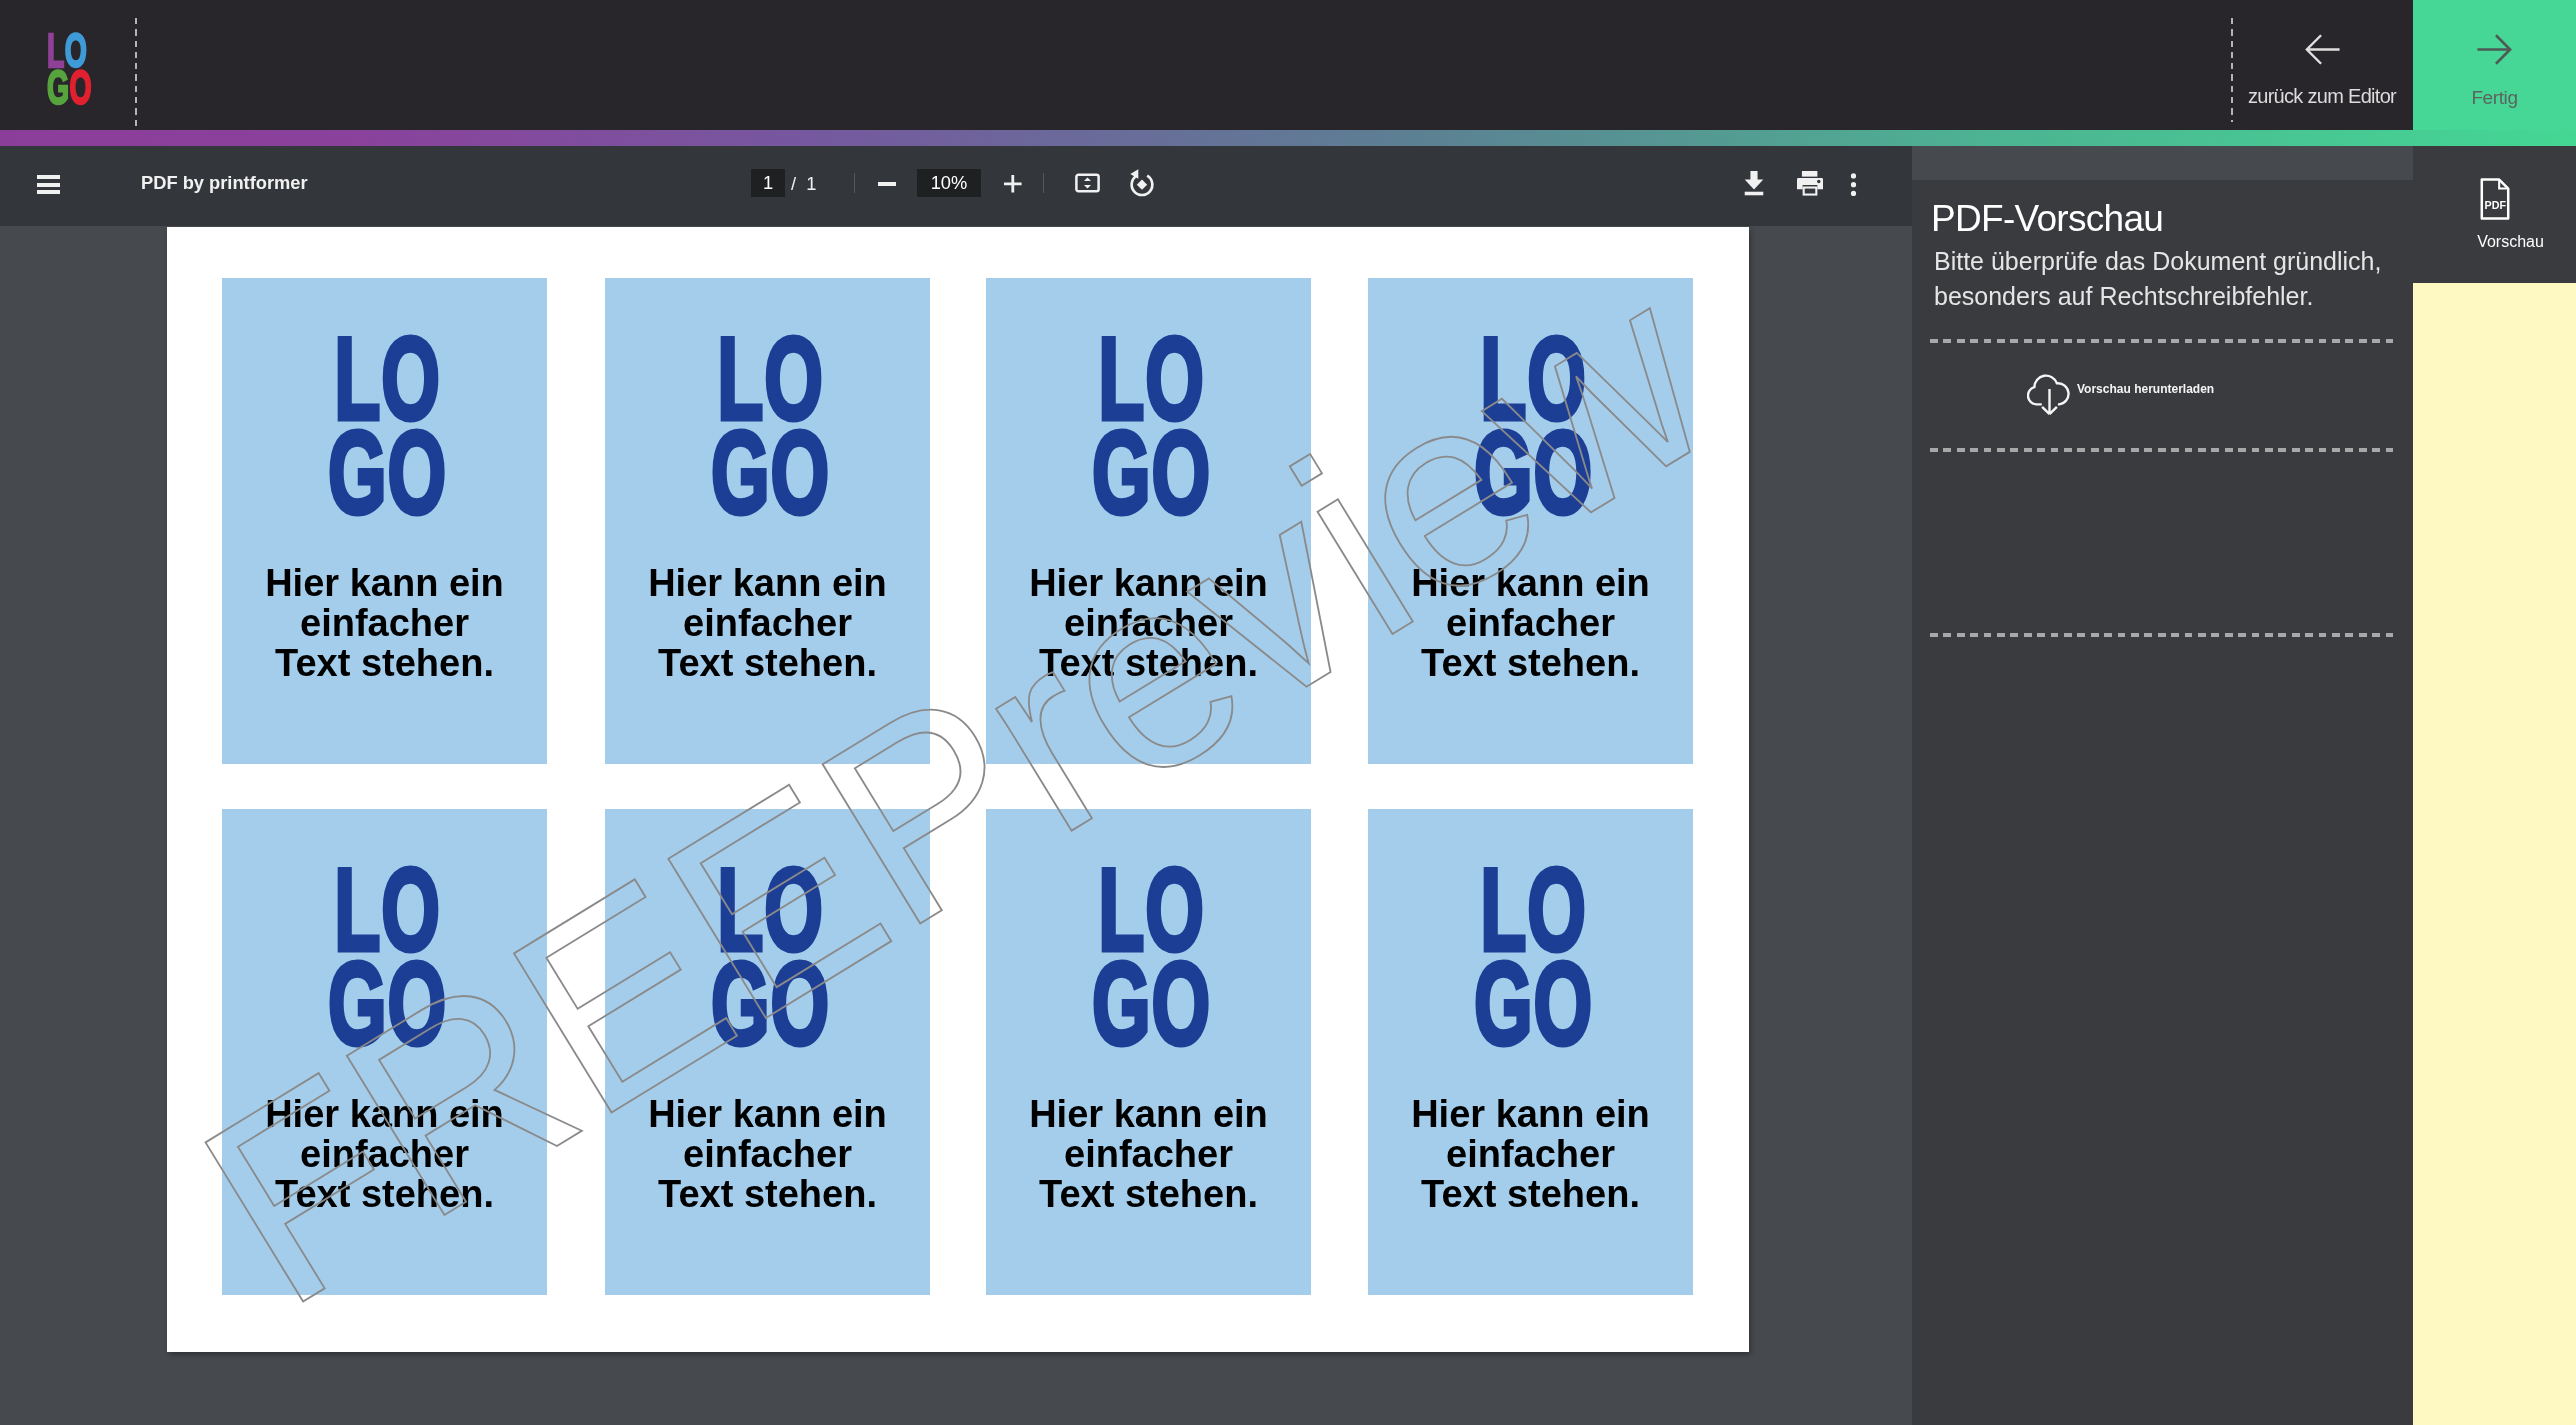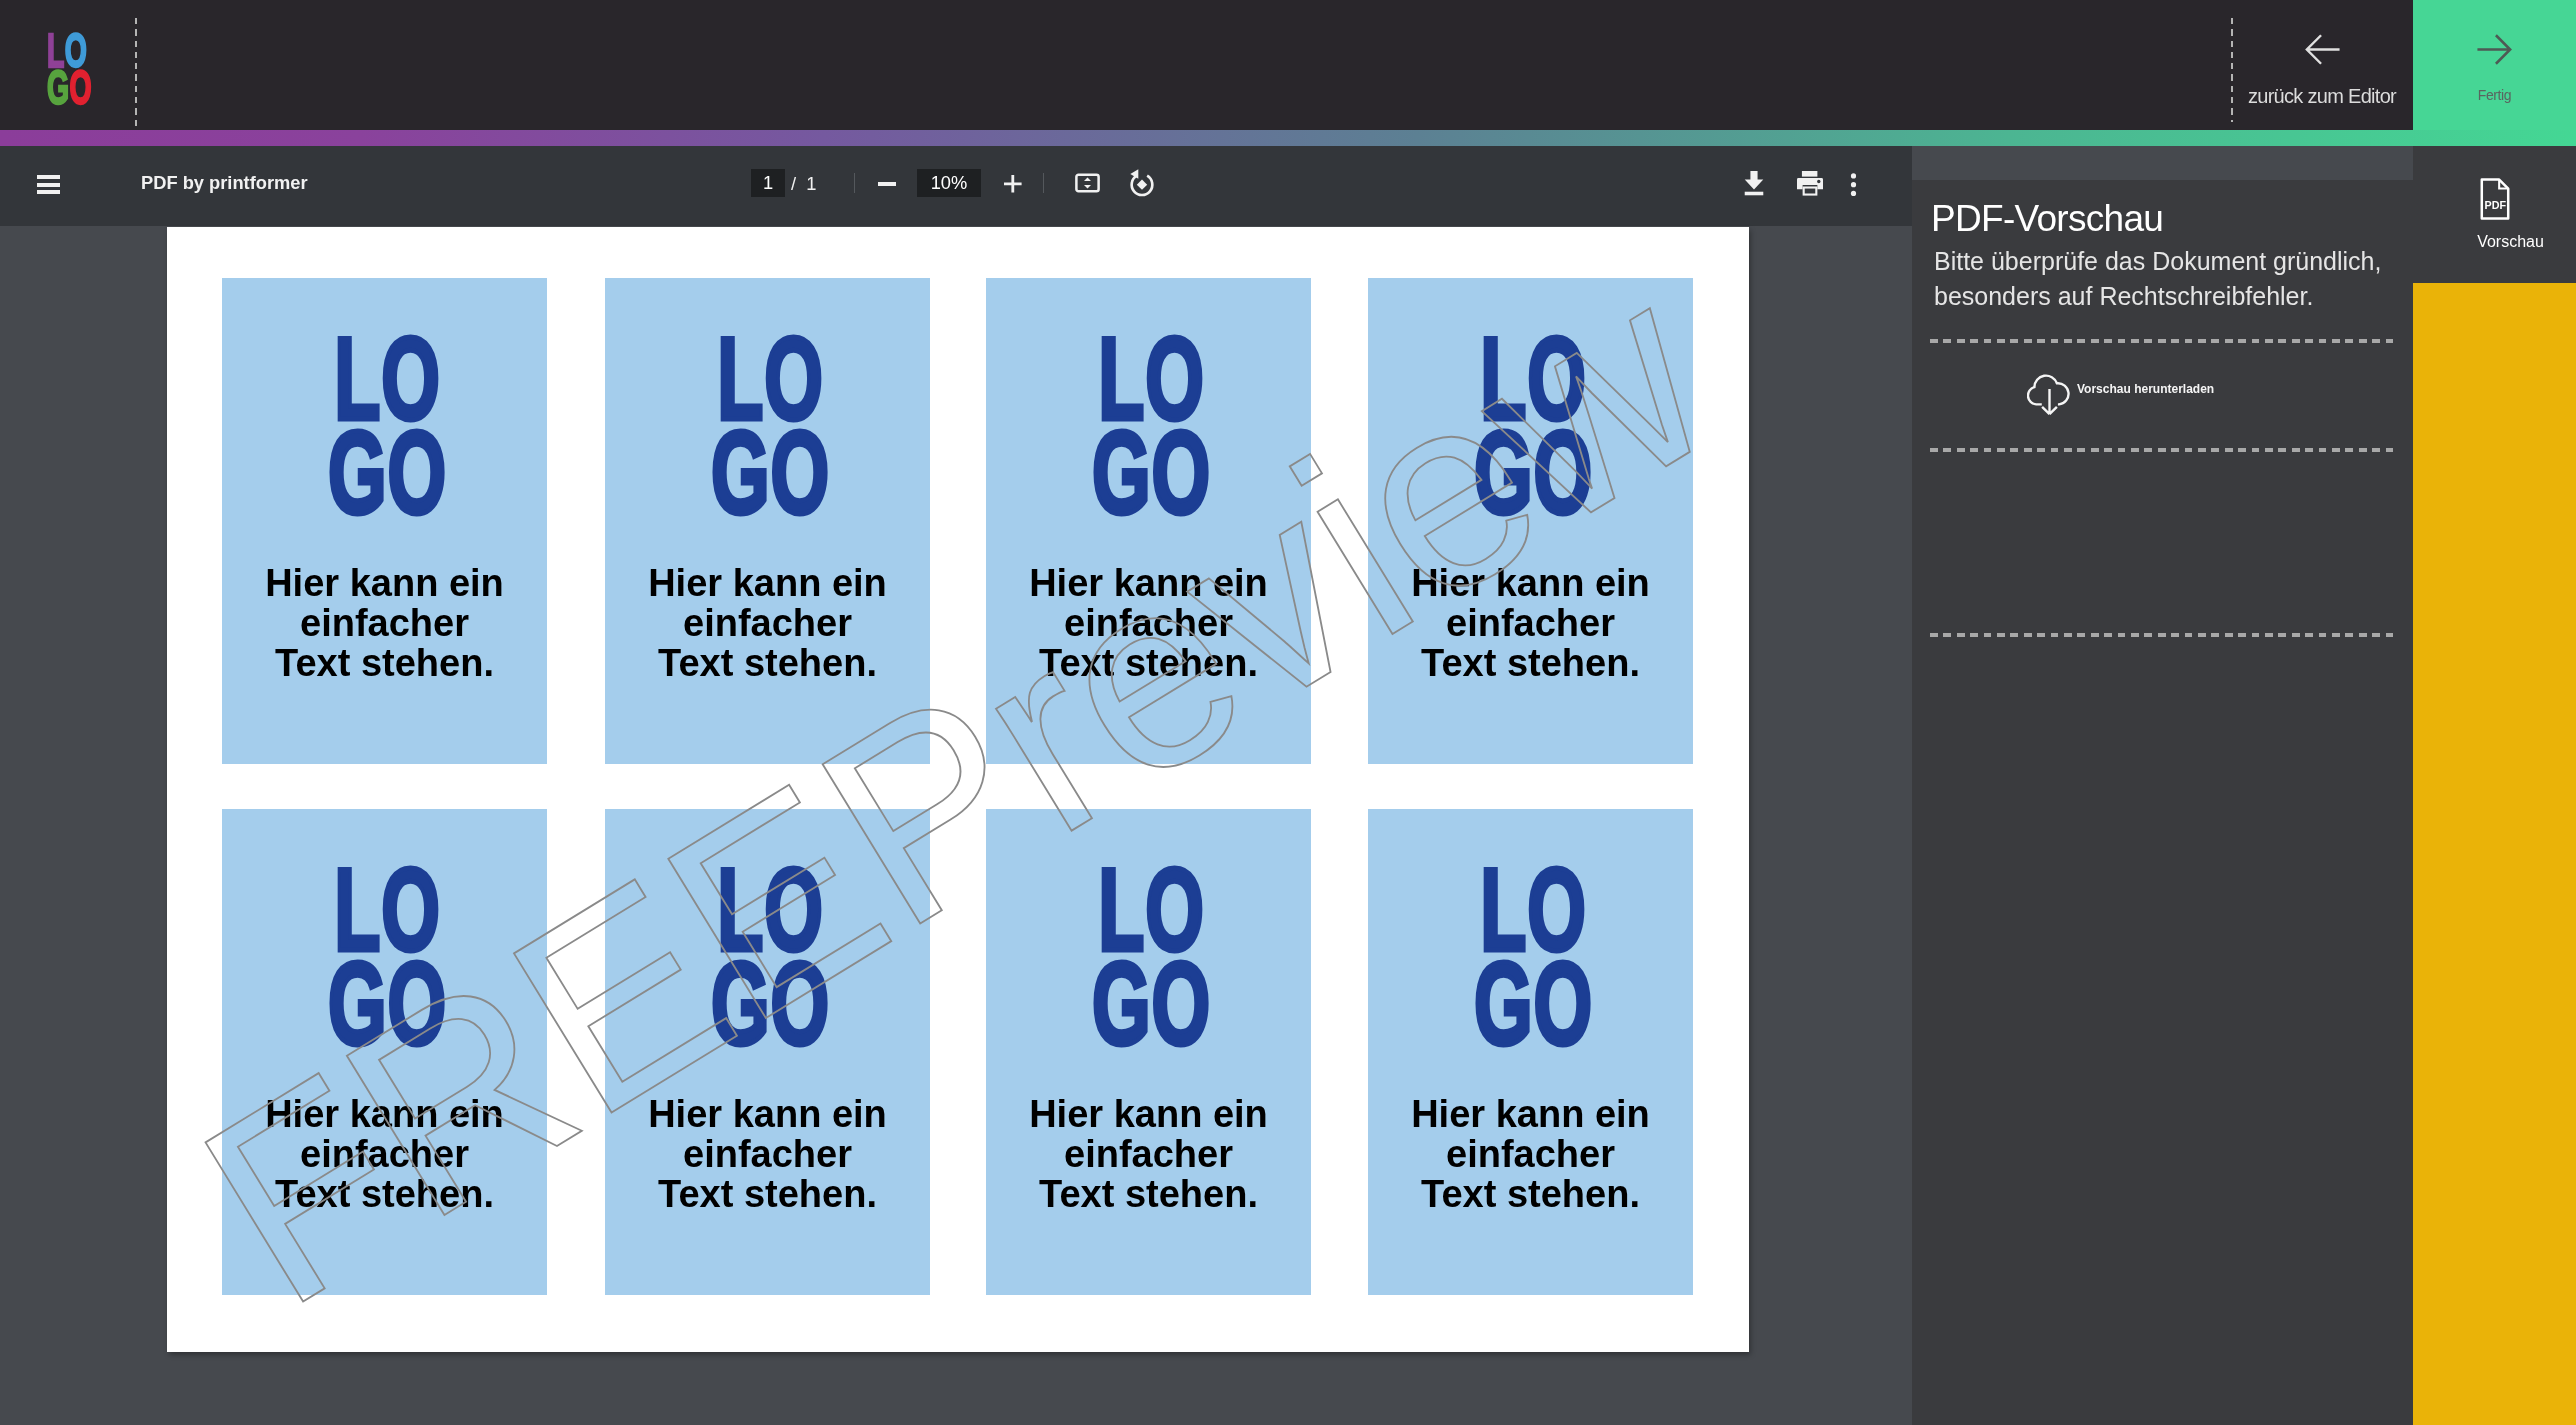--- a/index.html
+++ b/index.html
@@ -17,21 +17,21 @@
     -webkit-text-stroke:2.5px currentColor; }
   #logo .r1 { color:#8f4197; }
   #logo .r1 b { color:#3f9bd8; -webkit-text-stroke:2.5px #3f9bd8; }
   #logo .r2 { color:#57a33e; }
   #logo .r2 b { color:#e12130; -webkit-text-stroke:2.5px #e12130; }
   #hbtn-back { left:2231px; top:0; width:182px; height:130px; color:#dcdcdc;
     font-size:20px; letter-spacing:-0.7px; text-align:center; }
   #hbtn-back svg { position:absolute; left:73px; top:31px; }
   #hbtn-back .lbl { position:absolute; left:0; top:85px; width:100%; }
   #fertig { left:2413px; top:0; width:163px; height:130px; background:#46d695;
-    color:#5a6560; font-size:14px; letter-spacing:-0.4px; text-align:center; }
+    color:#5a6560; font-size:19px; letter-spacing:-0.4px; text-align:center; }
   #fertig svg { position:absolute; left:63px; top:31px; }
   #fertig .lbl { position:absolute; left:0; top:87px; width:100%; }
 
   
   #toolbar { left:0; top:146px; width:1912px; height:80px; background:#33363a; color:#f1f1f1; }
   #hamb div { position:absolute; left:37px; width:22.6px; height:4.2px; background:#f1f1f1; }
   #tb-title { position:absolute; left:97px; top:172px; font-size:18.3px; font-weight:bold; color:#f1f1f1;margin-left:44px; }
   .tb-box { position:absolute; top:169px; height:28px; background:#1e2022; color:#fff;
     font-size:18.3px; text-align:center; line-height:28px; }
   .tb-sep { position:absolute; top:173px; width:1.4px; height:20px; background:#54585c; }
@@ -59,21 +59,21 @@
   #dl-row { position:absolute; left:0; top:192px; width:501px; height:49px; color:#f5f5f5; }
   #dl-row svg { position:absolute; left:115px; top:0; }
   #dl-row .lbl { position:absolute; left:165px; top:10px; font-size:12px; font-weight:bold; }
   #redbox { position:absolute; left:19px; top:293px; width:467px; height:134px; background:#c63840;
     color:#f4eeee; font-size:27px; line-height:33px; white-space:nowrap; }
   #redbox .cb { position:absolute; left:27.5px; top:14px; width:18.3px; height:18.3px; background:#fff;
     border:1.4px solid #555; border-radius:3.5px; }
   #redbox .txt { position:absolute; left:63px; top:8.5px; }
 
   
-  #rstrip { left:2413px; top:146px; width:163px; height:1280px; background:#eab308; }
+  #rstrip { left:2413px; top:146px; width:163px; height:1280px; background:#fef9c3; }
   #tab { position:absolute; left:0; top:0; width:163px; height:137px; background:#3a3b3e;
     color:#fff; text-align:center; }
   #tab svg { position:absolute; left:66px; top:32px; }
   #tab .lbl { position:absolute; left:16px; top:87px; width:100%; font-size:16px; }
 </style>
 </head>
 <body>
   <div id="header" class="abs"></div>
   <div id="grad" class="abs"></div>
 

